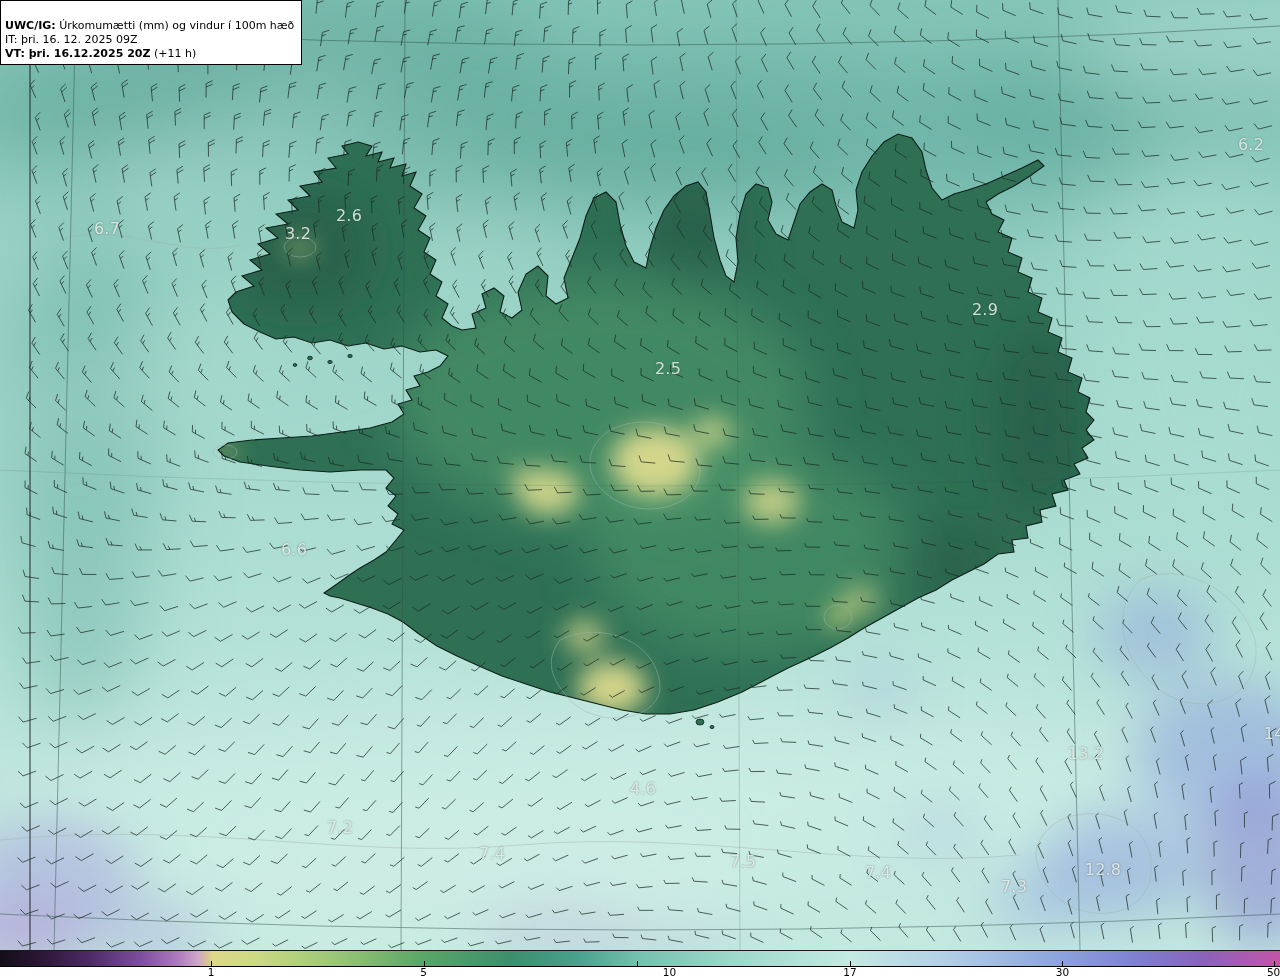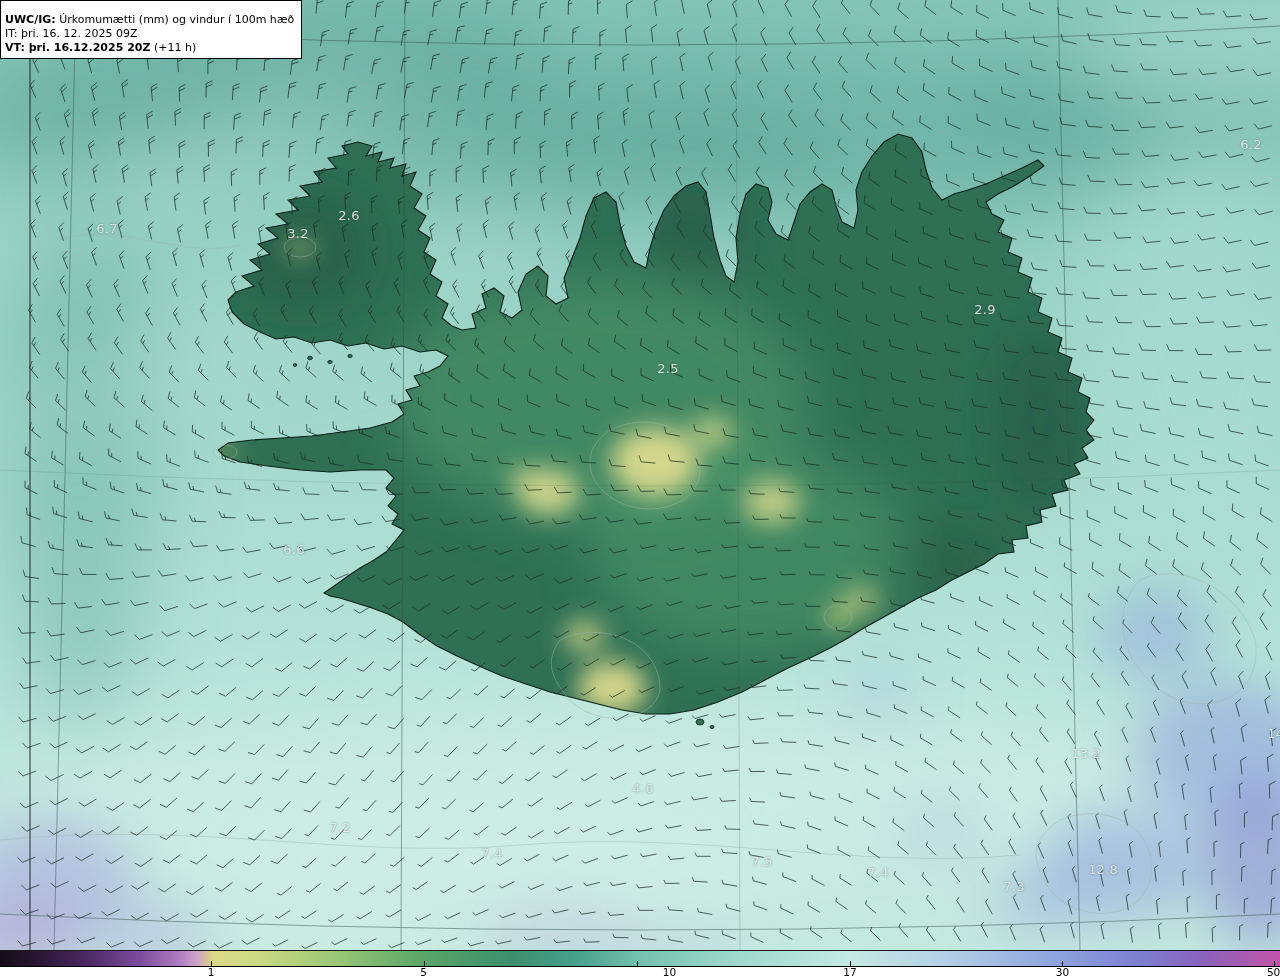--- a/index.html
+++ b/index.html
@@ -1,25 +1,25 @@
 <!DOCTYPE html>
 <html><head>
 <meta charset="utf-8">
 <style>
   html,body{margin:0;padding:0;background:#777;}
   .screen{position:relative;width:1280px;height:978px;overflow:hidden;
           font-family:"DejaVu Sans","Liberation Sans",sans-serif;background:#9ed6c9;}
   .map-area{position:absolute;left:0;top:0;width:1280px;height:950px;overflow:hidden;}
   .map-area svg{display:block;width:100%;height:100%;}
   #label-layer{position:absolute;left:0;top:0;width:1280px;height:950px;pointer-events:none;}
-  .contour-label{position:absolute;transform:translate(-50%,-50%);font-size:13px;
+  .contour-label{position:absolute;transform:translate(-50%,-50%);font-size:16px;
                  color:rgba(234,240,238,0.88);text-shadow:0 0 2px rgba(25,55,45,0.55);
                  white-space:nowrap;letter-spacing:.2px;}
   .title-box{position:absolute;left:0;top:0;z-index:6;background:#ffffff;border:1px solid #000;
-             padding:12px 7px 3px 4px;font-size:11px;line-height:14px;color:#000;}
+             padding:18px 7px 3px 4px;font-size:11px;line-height:14px;color:#000;}
   .title-box b{font-weight:bold;}
   .colorbar{position:absolute;left:0;bottom:0;width:1280px;height:28px;z-index:6;}
   .cb-bar{position:relative;width:100%;height:16px;border-top:1px solid #1a1a1a;box-sizing:border-box;}
   .cb-tick{position:absolute;bottom:0;width:1px;height:5px;background:#000;}
   .cb-labels{position:relative;width:100%;height:12px;background:#ffffff;border-top:1px solid #000;box-sizing:border-box;}
   .cb-tick-label{position:absolute;top:-1px;transform:translateX(-50%);font-size:10.5px;line-height:12px;color:#000;}
 </style>
 </head>
 <body>
 
@@ -150,21 +150,21 @@
         <span class="contour-label" style="left: 349px; top: 176px; margin-top: 39px;">2.6</span>
         <span class="contour-label" style="left: 298px; top: 233px;">3.2</span>
         <span class="contour-label" style="left: 973px; top: 309px; margin-left: 12px;">2.9</span>
         <span class="contour-label" style="left: 668px; top: 368px;">2.5</span>
         <span class="contour-label" style="left: 294px; top: 549px;">6.6</span>
         <span class="contour-label" style="left: 1252px; top: 733px; margin-left: 30px;">14.0</span>
         <span class="contour-label" style="left: 1086px; top: 753px;">13.2</span>
         <span class="contour-label" style="left: 643px; top: 788px;">4.6</span>
         <span class="contour-label" style="left: 340px; top: 827px;">7.2</span>
         <span class="contour-label" style="left: 492px; top: 853px;">7.4</span>
-        <span class="contour-label" style="left: 743px; top: 861px; margin-left: 19px;">7.5</span>
+        <span class="contour-label" style="left: 743px; top: 861px;">7.5</span>
         <span class="contour-label" style="left: 878px; top: 872px;">7.4</span>
         <span class="contour-label" style="left: 1103px; top: 869px;">12.8</span>
         <span class="contour-label" style="left: 1014px; top: 886px;">7.3</span>
       </div>
 
     <div class="title-box">
       <div><b>UWC/IG:</b><span> Úrkomumætti (mm) og vindur í 100m hæð</span></div>
       <div>IT: þri. 16. 12. 2025 09Z</div>
       <div><b>VT: þri. 16.12.2025 20Z</b><span> (+11 h)</span></div>
     </div>

